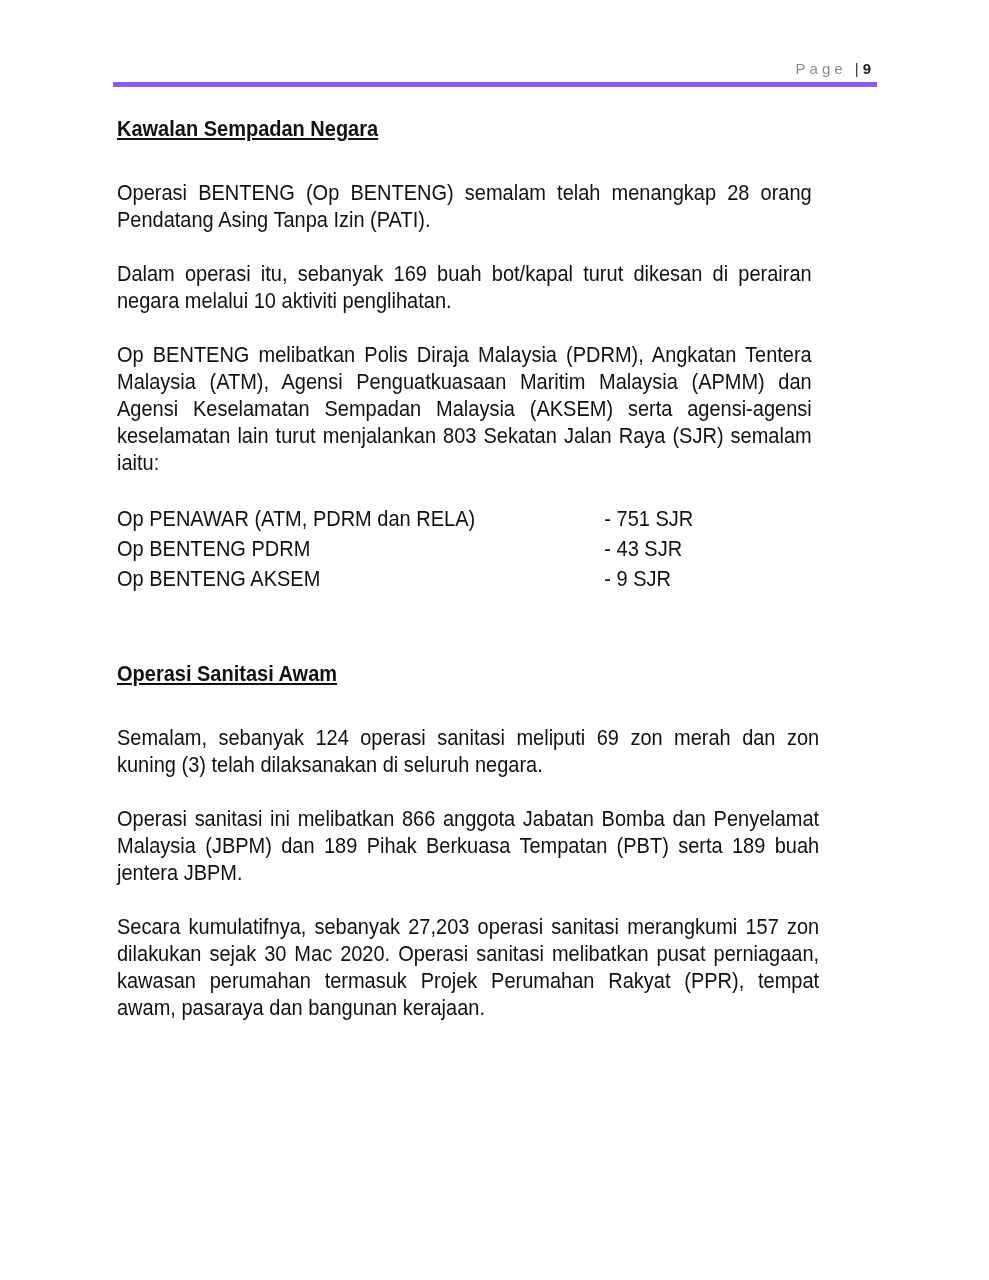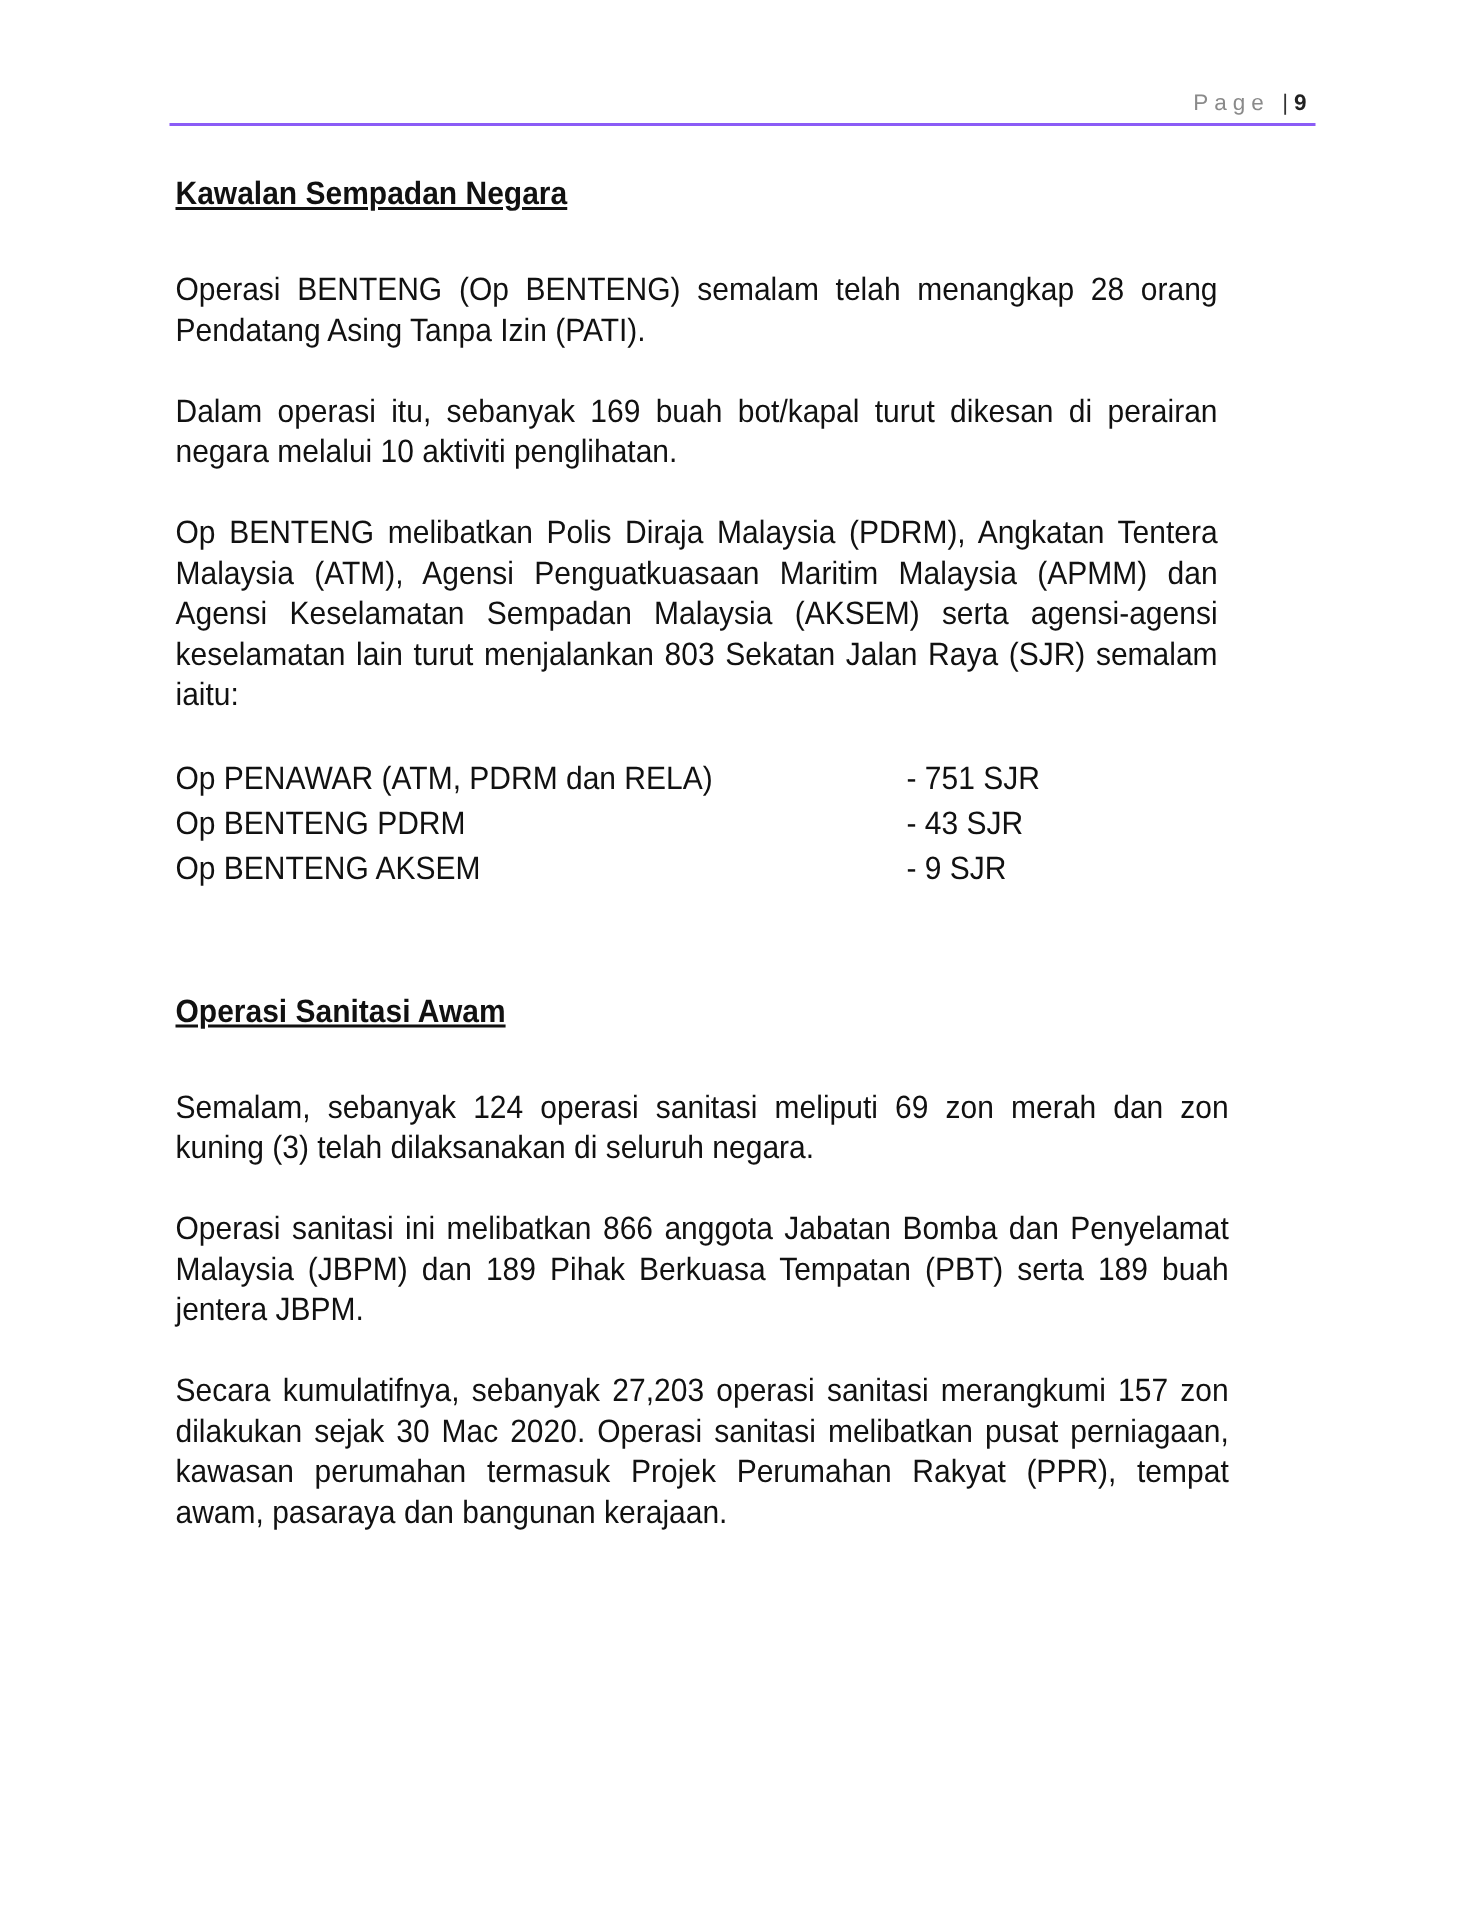--- a/index.html
+++ b/index.html
@@ -1,19 +1,19 @@
 <!DOCTYPE html>
 <html><head>
 <meta charset="utf-8">
 <style>
   html, body { margin:0; padding:0; background:#ffffff; }
   body { width:989px; height:1280px; position:relative; overflow:hidden;
          font-family:"Liberation Sans", sans-serif; color:#111; }
   .header { position:absolute; left:113px; top:58px; width:764px; height:24px;
-            border-bottom:2px solid #8b5cf6; }
+            border-bottom:5px solid #8b5cf6; }
   .page-label { position:absolute; right:6px; top:2px; font-size:15px; color:#8a8a8a;
                 letter-spacing:4px; }
   .page-label .sep { color:#333; letter-spacing:0; margin:0 4px 0 0; }
   .page-label .num { color:#222; font-weight:bold; letter-spacing:0; }
   .content { position:absolute; left:117px; top:114px; width:747px; font-size:21.5px;
              line-height:27px; transform:scaleX(0.93); transform-origin:left top; }
   .content.s2 { top:659px; width:755px; }
   h2 { font-size:21.5px; font-weight:bold; text-decoration:underline; margin:0 0 36px 0;
        line-height:30px; }
   p { margin:0 0 27px 0; text-align:justify; }

